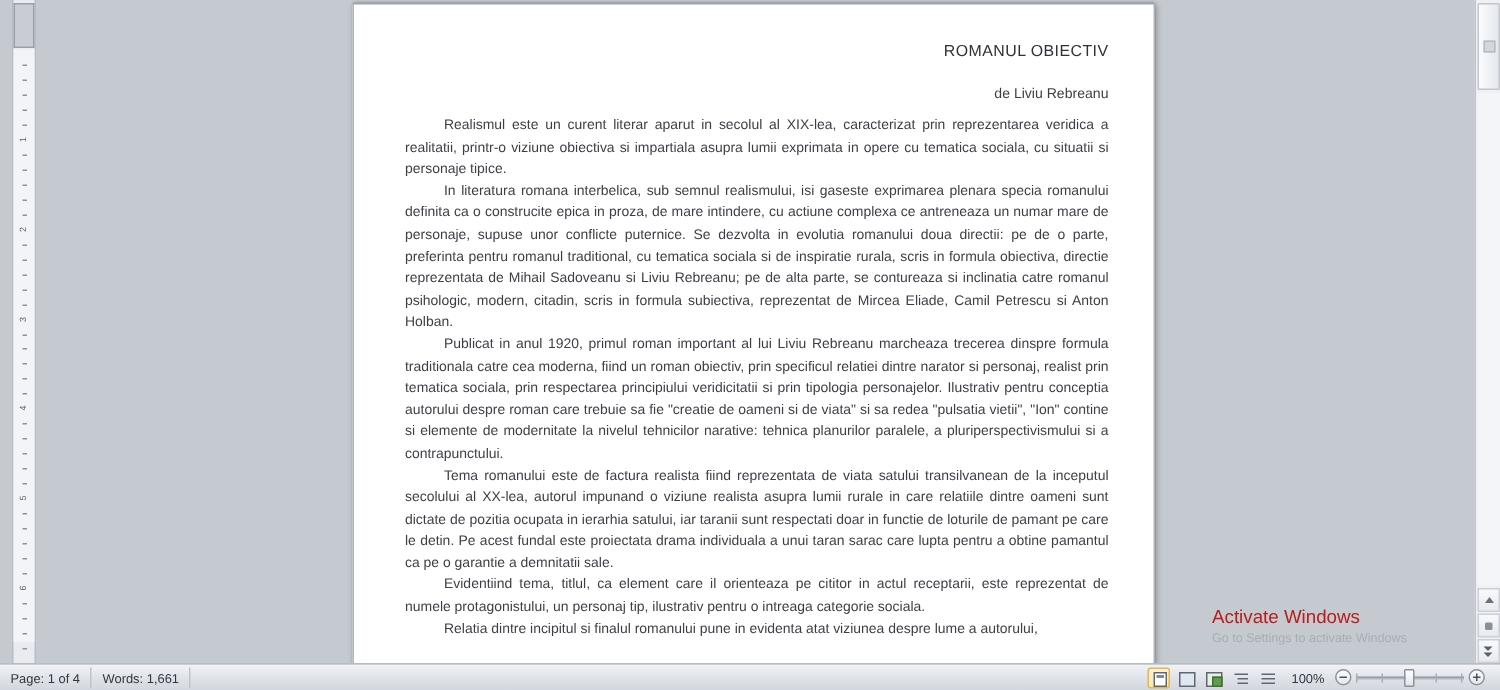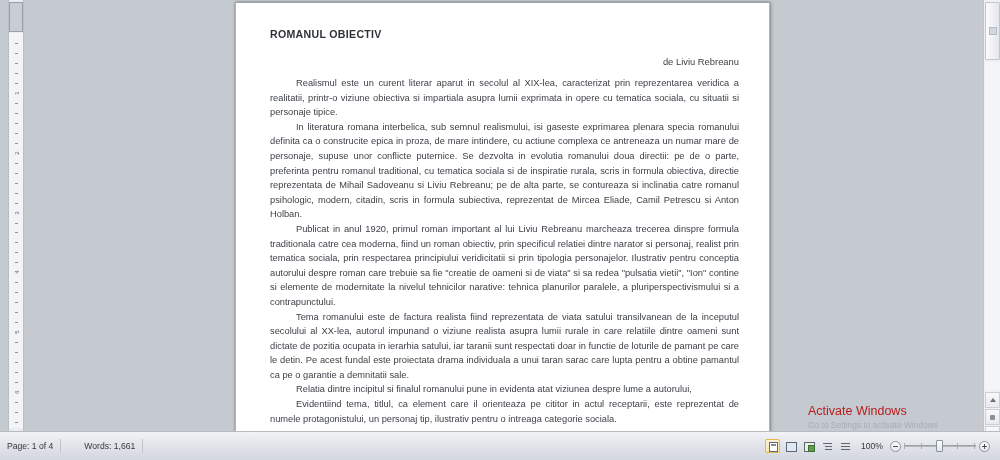--- a/index.html
+++ b/index.html
@@ -78,22 +78,22 @@
   }
   .page-inner {
     position: absolute;
     left: 34px; right: 30px; top: 24px;
     color: #3b3f45;
     font-size: 9.3px;
     line-height: 14.6px;
     text-align: justify;
   }
   .doc-title {
-    text-align: left;
-    font-weight: bold;
+    text-align: right;
+    font-weight: normal;
     font-size: 10.6px;
     letter-spacing: 0.3px;
     color: #2e3237;
     margin: 0 0 4px 0;
     line-height: 15px;
   }
   .doc-subtitle {
     text-align: center;
     font-weight: bold;
     font-size: 9.8px;
@@ -205,28 +205,27 @@
     width: 5px; height: 5px;
     background: #8a9099;
     margin: 5px auto 0;
     border-radius: 1px;
   }
 
   
   .status-bar {
     position: absolute;
     left: 0; bottom: 0;
-    width: 1000px; height: 29px;
+    width: 1000px; height: 18px;
     background: linear-gradient(#f2f3f6, #dfe2e8 55%, #d3d7de);
     border-top: 1px solid #b7bbc2;
     display: flex;
     align-items: center;
     font-size: 8.6px;
     color: #333840;
-    gap: 16px;
   }
   .sb-cell {
     padding: 0 7px;
     height: 14px;
     line-height: 14px;
     border-right: 1px solid #bfc3ca;
     white-space: nowrap;
   }
   .sb-spacer { flex: 1; }
   .sb-right {
@@ -394,22 +393,22 @@
     </div>
 
     <div class="page">
       <div class="page-inner">
         <div class="doc-title">ROMANUL OBIECTIV</div>
         <div class="doc-author">de Liviu Rebreanu</div>
         <p class="doc-para">Realismul este un curent literar aparut in secolul al XIX-lea, caracterizat prin reprezentarea veridica a realitatii, printr-o viziune obiectiva si impartiala asupra lumii exprimata in opere cu tematica sociala, cu situatii si personaje tipice.</p>
         <p class="doc-para">In literatura romana interbelica, sub semnul realismului, isi gaseste exprimarea plenara specia romanului definita ca o construcite epica in proza, de mare intindere, cu actiune complexa ce antreneaza un numar mare de personaje, supuse unor conflicte puternice. Se dezvolta in evolutia romanului doua directii: pe de o parte, preferinta pentru romanul traditional, cu tematica sociala si de inspiratie rurala, scris in formula obiectiva, directie reprezentata de Mihail Sadoveanu si Liviu Rebreanu; pe de alta parte, se contureaza si inclinatia catre romanul psihologic, modern, citadin, scris in formula subiectiva, reprezentat de Mircea Eliade, Camil Petrescu si Anton Holban.</p>
         <p class="doc-para">Publicat in anul 1920, primul roman important al lui Liviu Rebreanu marcheaza trecerea dinspre formula traditionala catre cea moderna, fiind un roman obiectiv, prin specificul relatiei dintre narator si personaj, realist prin tematica sociala, prin respectarea principiului veridicitatii si prin tipologia personajelor. Ilustrativ pentru conceptia autorului despre roman care trebuie sa fie "creatie de oameni si de viata" si sa redea "pulsatia vietii", "Ion" contine si elemente de modernitate la nivelul tehnicilor narative: tehnica planurilor paralele, a pluriperspectivismului si a contrapunctului.</p>
         <p class="doc-para">Tema romanului este de factura realista fiind reprezentata de viata satului transilvanean de la inceputul secolului al XX-lea, autorul impunand o viziune realista asupra lumii rurale in care relatiile dintre oameni sunt dictate de pozitia ocupata in ierarhia satului, iar taranii sunt respectati doar in functie de loturile de pamant pe care le detin. Pe acest fundal este proiectata drama individuala a unui taran sarac care lupta pentru a obtine pamantul ca pe o garantie a demnitatii sale.</p>
+        <p class="doc-para">Evidentiind tema, titlul, ca element care il orienteaza pe cititor in actul receptarii, este reprezentat de numele protagonistului, un personaj tip, ilustrativ pentru o intreaga categorie sociala.</p>
         <p class="doc-para">Relatia dintre incipitul si finalul romanului pune in evidenta atat viziunea despre lume a autorului,</p>
-        <p class="doc-para">Evidentiind tema, titlul, ca element care il orienteaza pe cititor in actul receptarii, este reprezentat de numele protagonistului, un personaj tip, ilustrativ pentru o intreaga categorie sociala.</p>
       </div>
     </div>
 
     <div class="watermark">
       <div class="wm-title">Activate Windows</div>
       <div class="wm-sub">Go to Settings to activate Windows</div>
     </div>
 
     <div class="v-scroll">
       <div class="sb-thumb">

